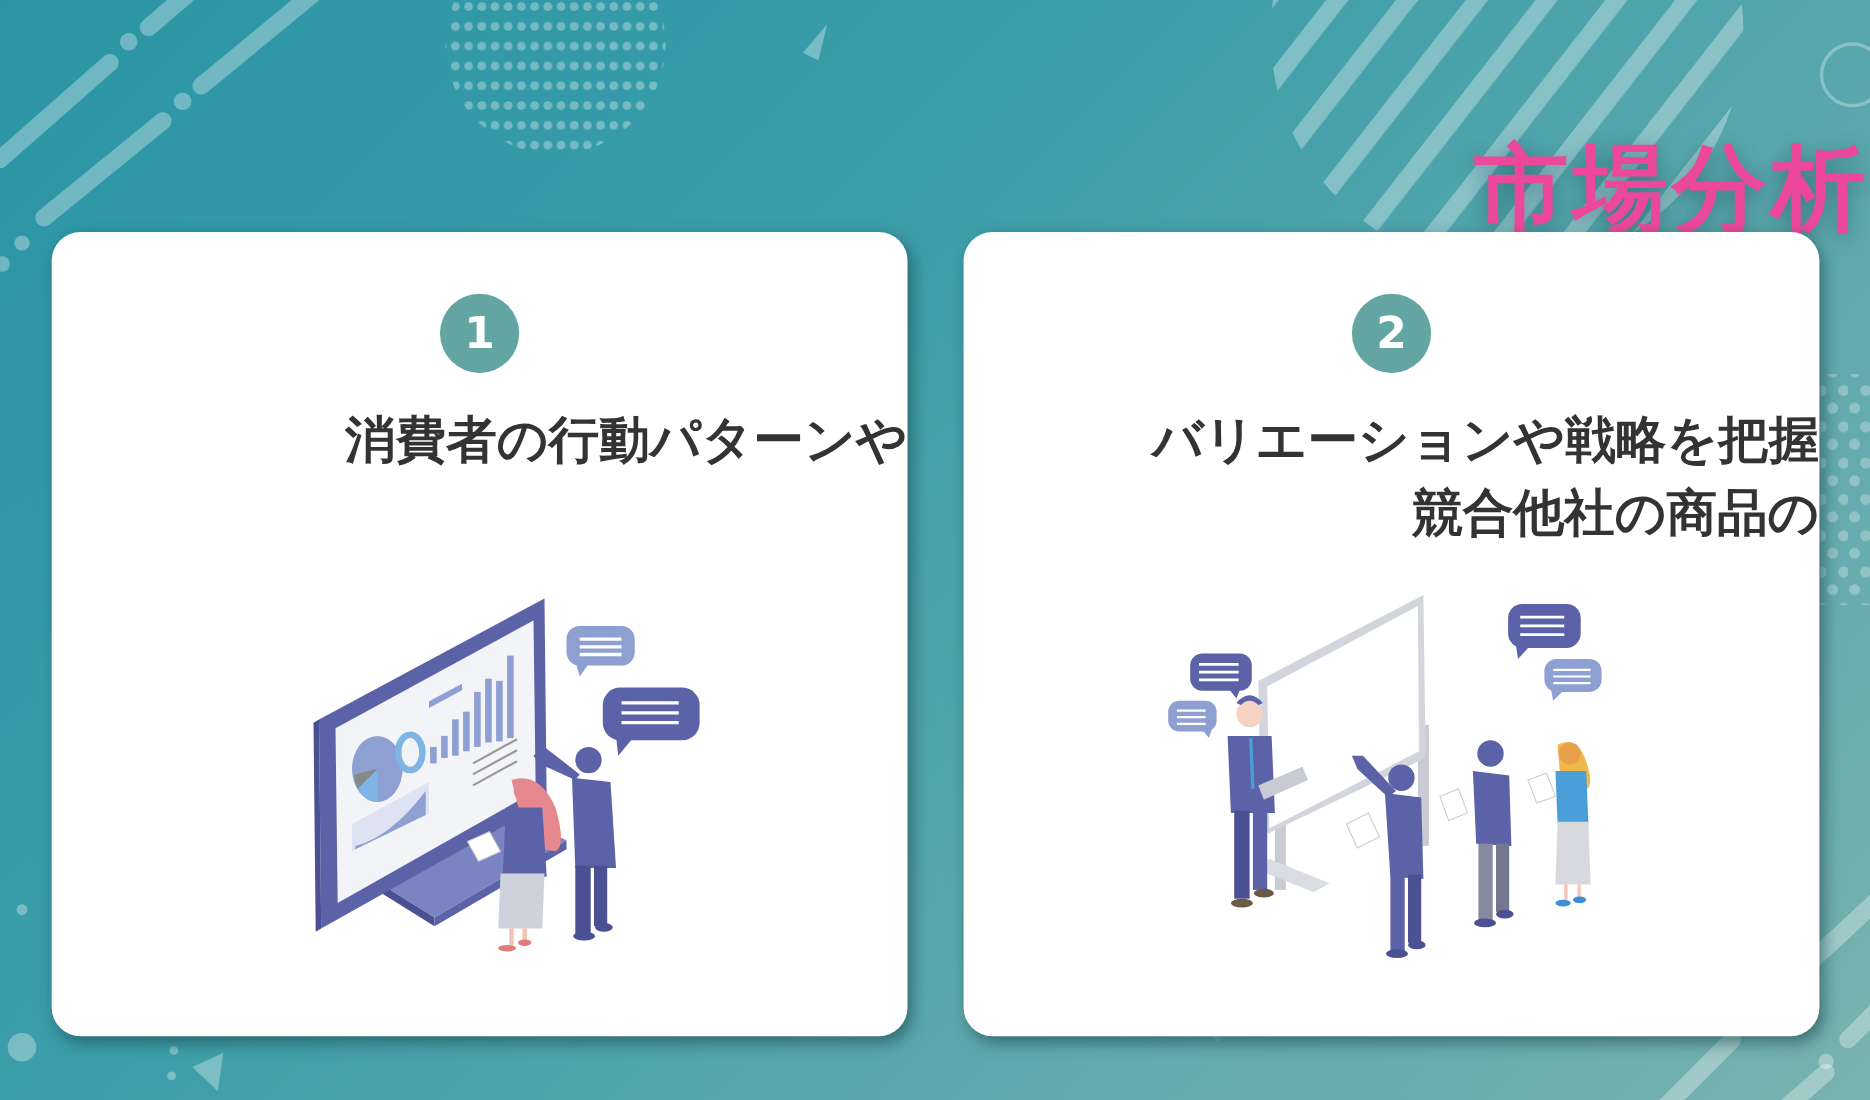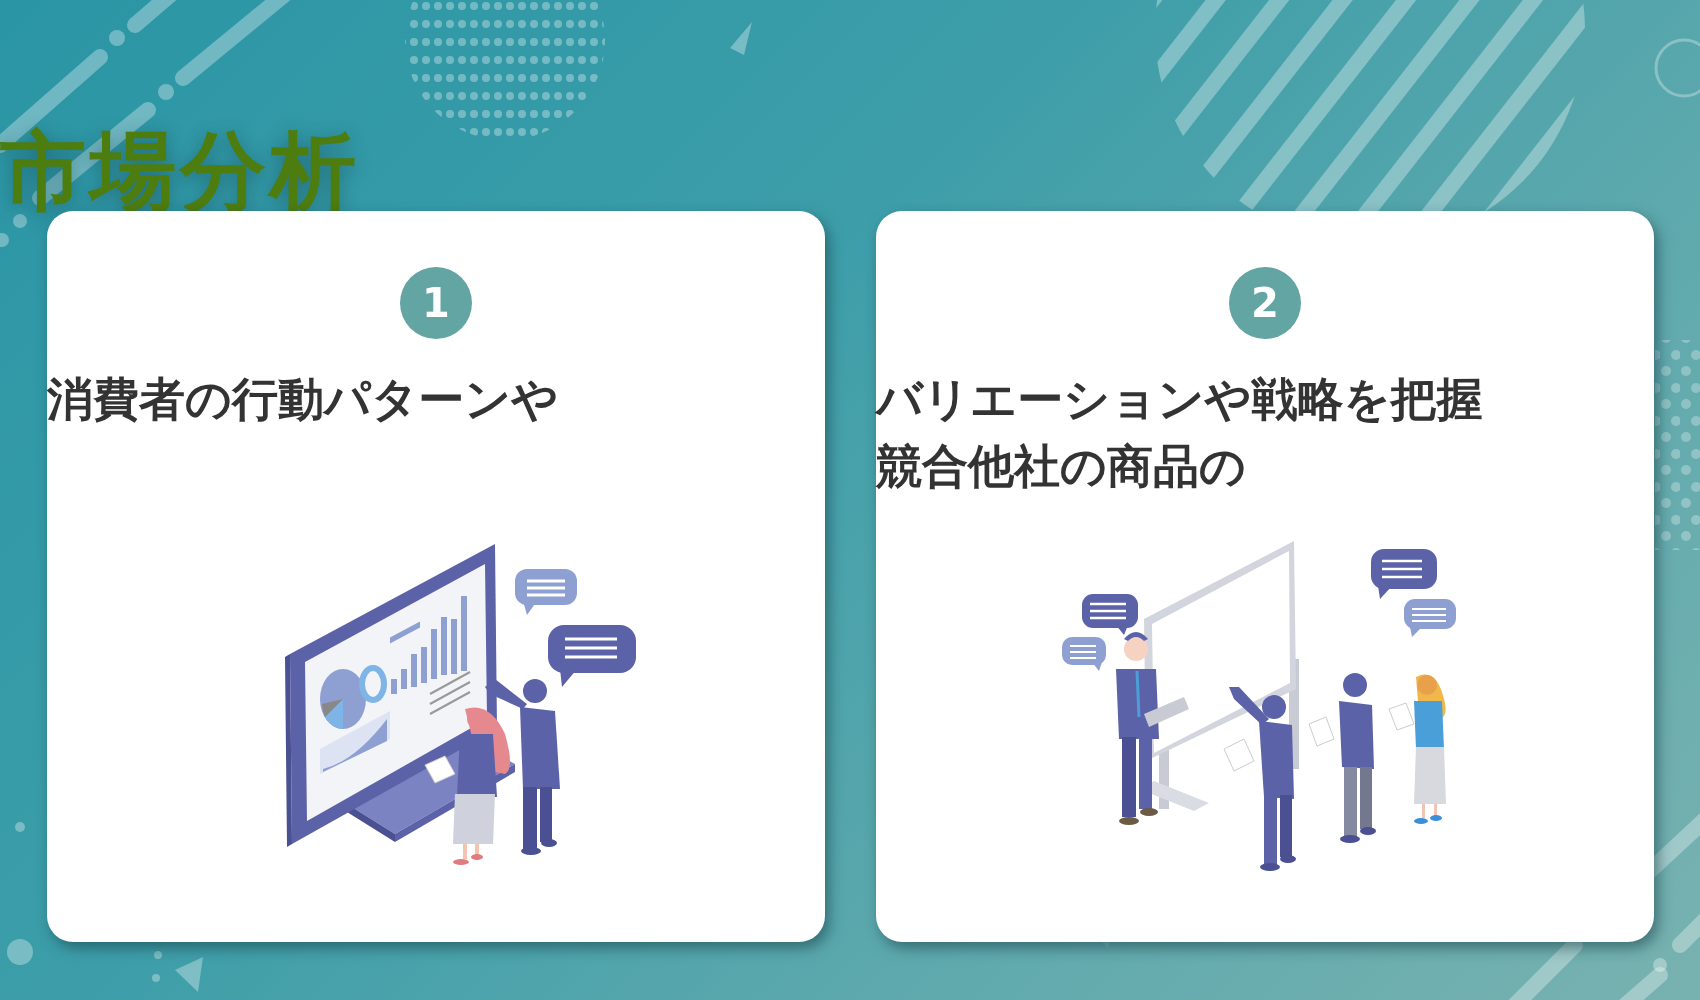--- a/index.html
+++ b/index.html
@@ -3,38 +3,38 @@
 <meta charset="utf-8">
 <style>
   html, body { margin: 0; padding: 0; }
   body {
     width: 1700px; height: 1000px; overflow: hidden; position: relative;
     font-family: "DejaVu Sans", "Liberation Sans", sans-serif;
     background: linear-gradient(135deg, #2a95a5 0%, #3d9ea9 40%, #5ea9ad 70%, #78b2b0 100%);
   }
   .deco { position: absolute; pointer-events: none; }
   .title {
-    position: absolute; left: 0; right: 0; top: 56px; text-align: left;
-    color: #4d7c0f; font-size: 86px; font-weight: bold; letter-spacing: 4px;
+    position: absolute; left: 0; right: 0; top: 56px; text-align: right;
+    color: #ec4899; font-size: 86px; font-weight: bold; letter-spacing: 4px;
     text-shadow: 0 4px 18px rgba(20,60,70,0.45);
   }
   .card {
     position: absolute; top: 211px; width: 778px; height: 731px;
     background: #fff; border-radius: 26px;
     box-shadow: 4px 6px 14px rgba(20,60,70,0.55);
   }
   .card.c1 { left: 47px; }
   .card.c2 { left: 876px; }
   .badge {
     position: absolute; left: 353px; top: 56px; width: 72px; height: 72px;
     border-radius: 50%; background: #62a5a3; color: #fff;
     font-size: 40px; font-weight: bold; display: flex; align-items: center; justify-content: center;
   }
   .heading {
-    position: absolute; left: 0; right: 0; top: 155px; text-align: left;
+    position: absolute; left: 0; right: 0; top: 155px; text-align: right;
     color: #333; font-size: 46px; font-weight: bold; line-height: 67px;
   }
   .heading span { display: block; }
   .illus { position: absolute; }
 </style>
 </head>
 <body>
 
 <svg class="deco" width="1700" height="1000" style="left:0;top:0">
   <g stroke="rgba(255,255,255,0.32)" stroke-width="16" stroke-linecap="round" fill="none">

